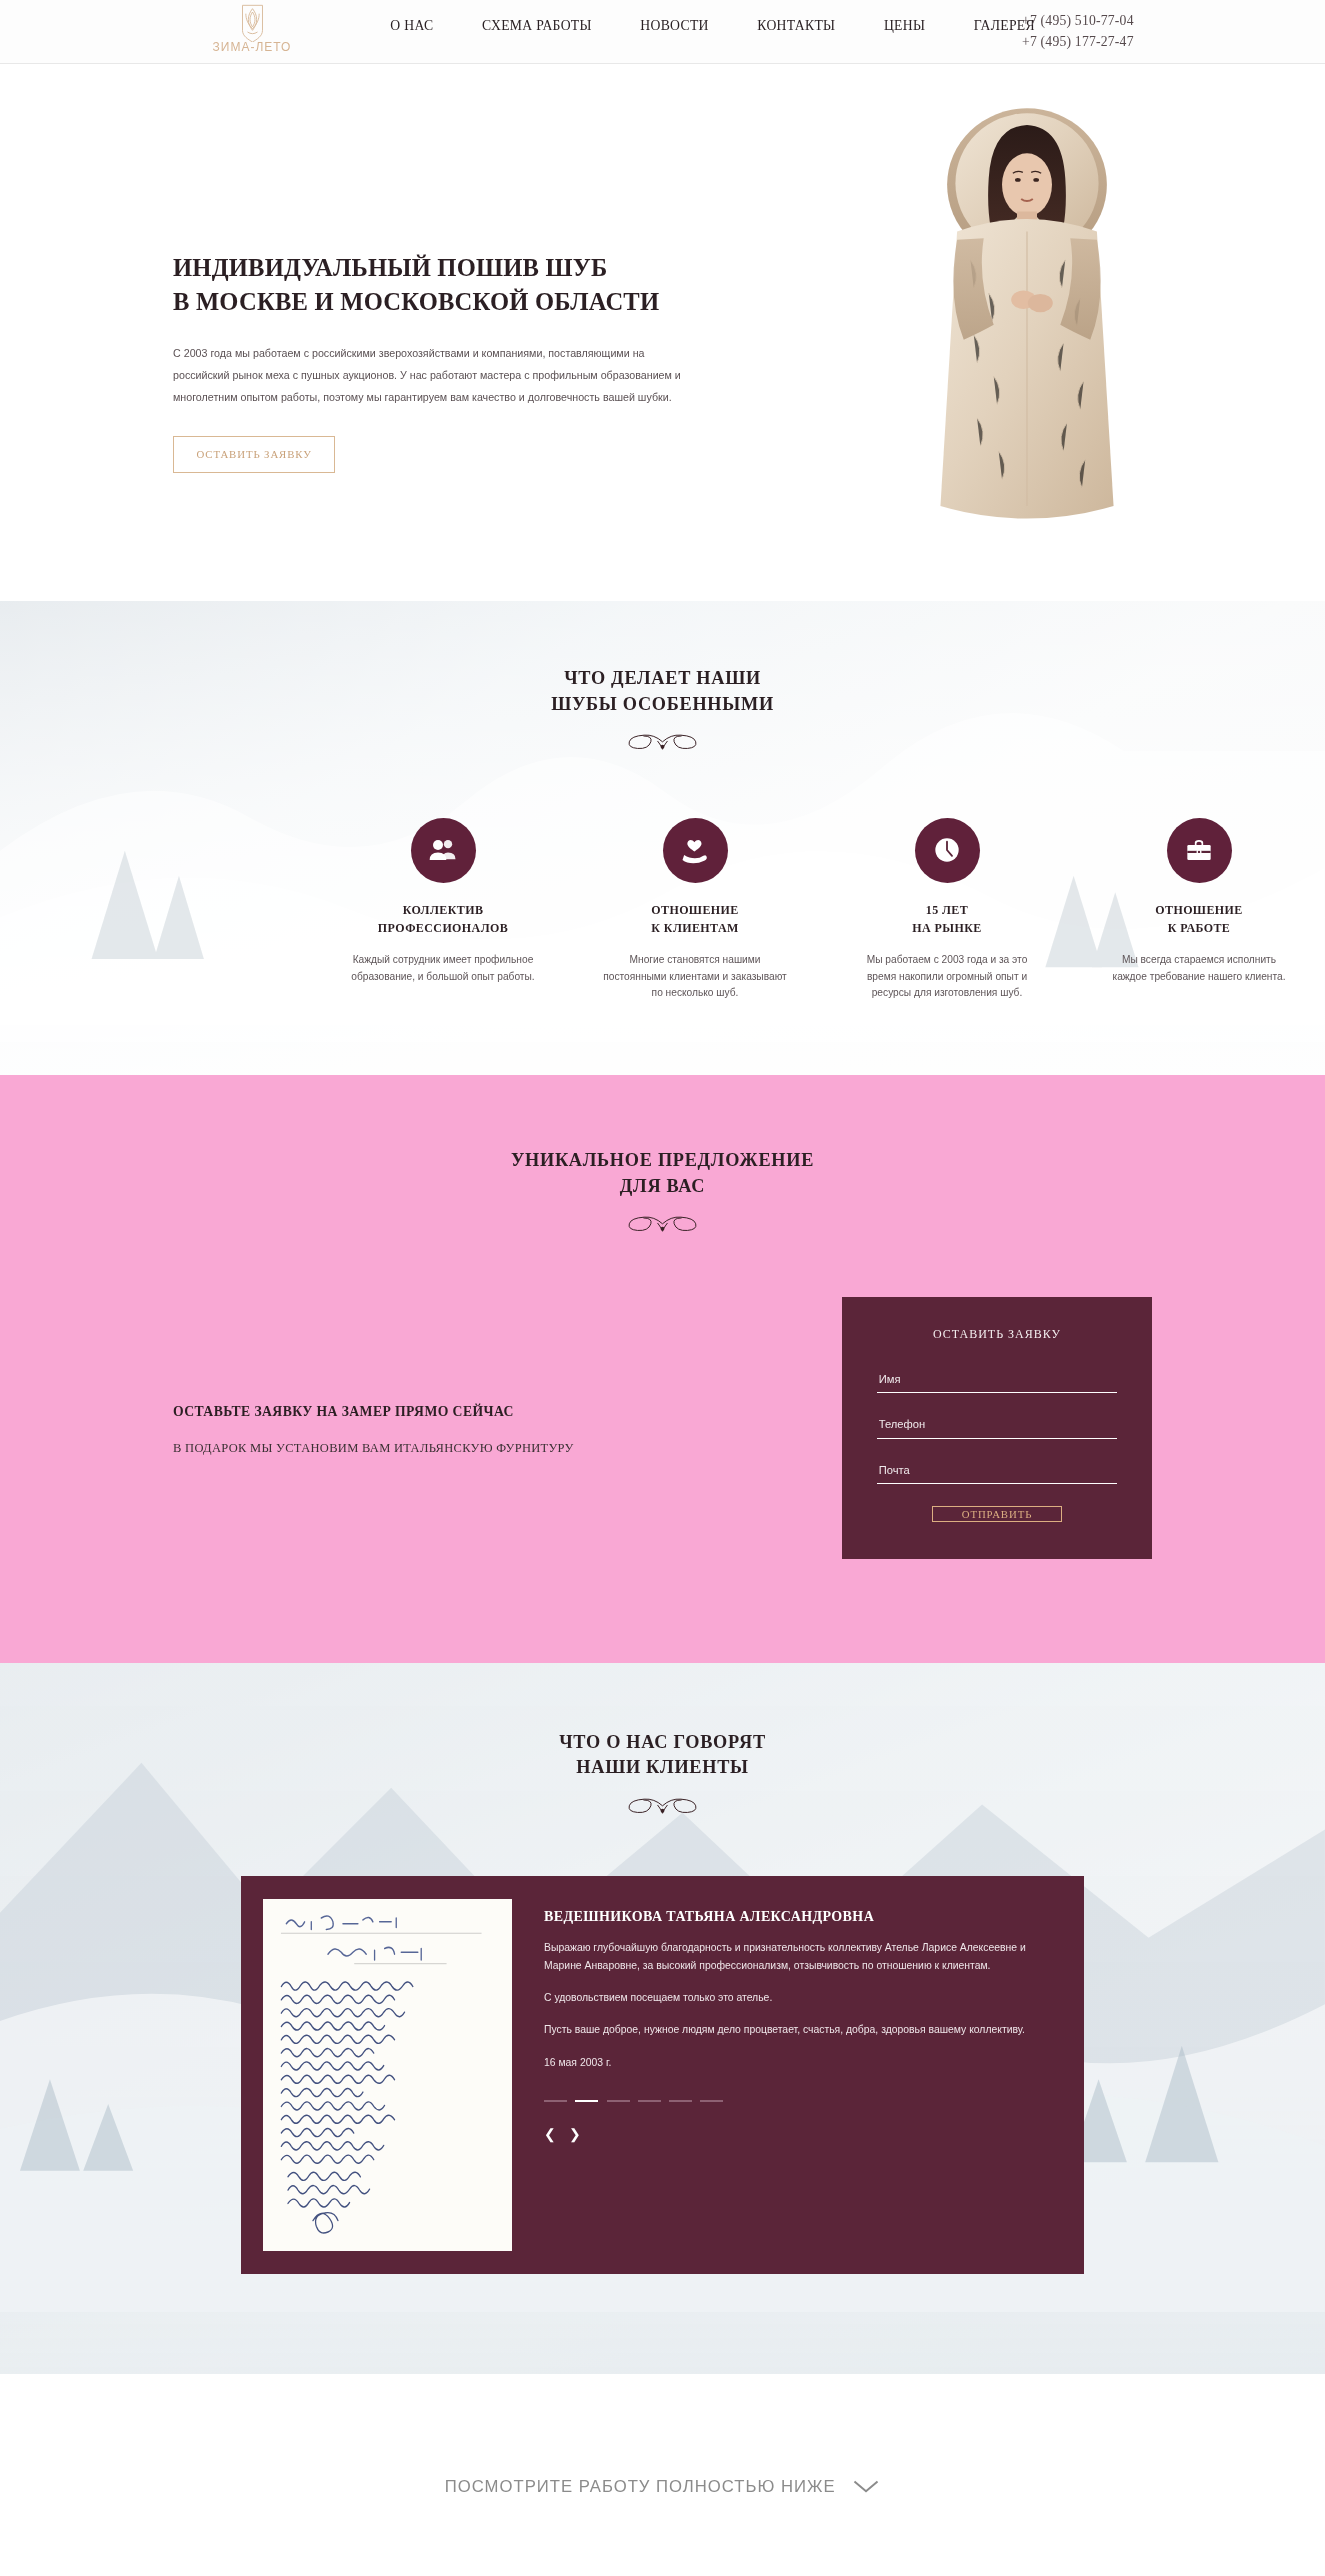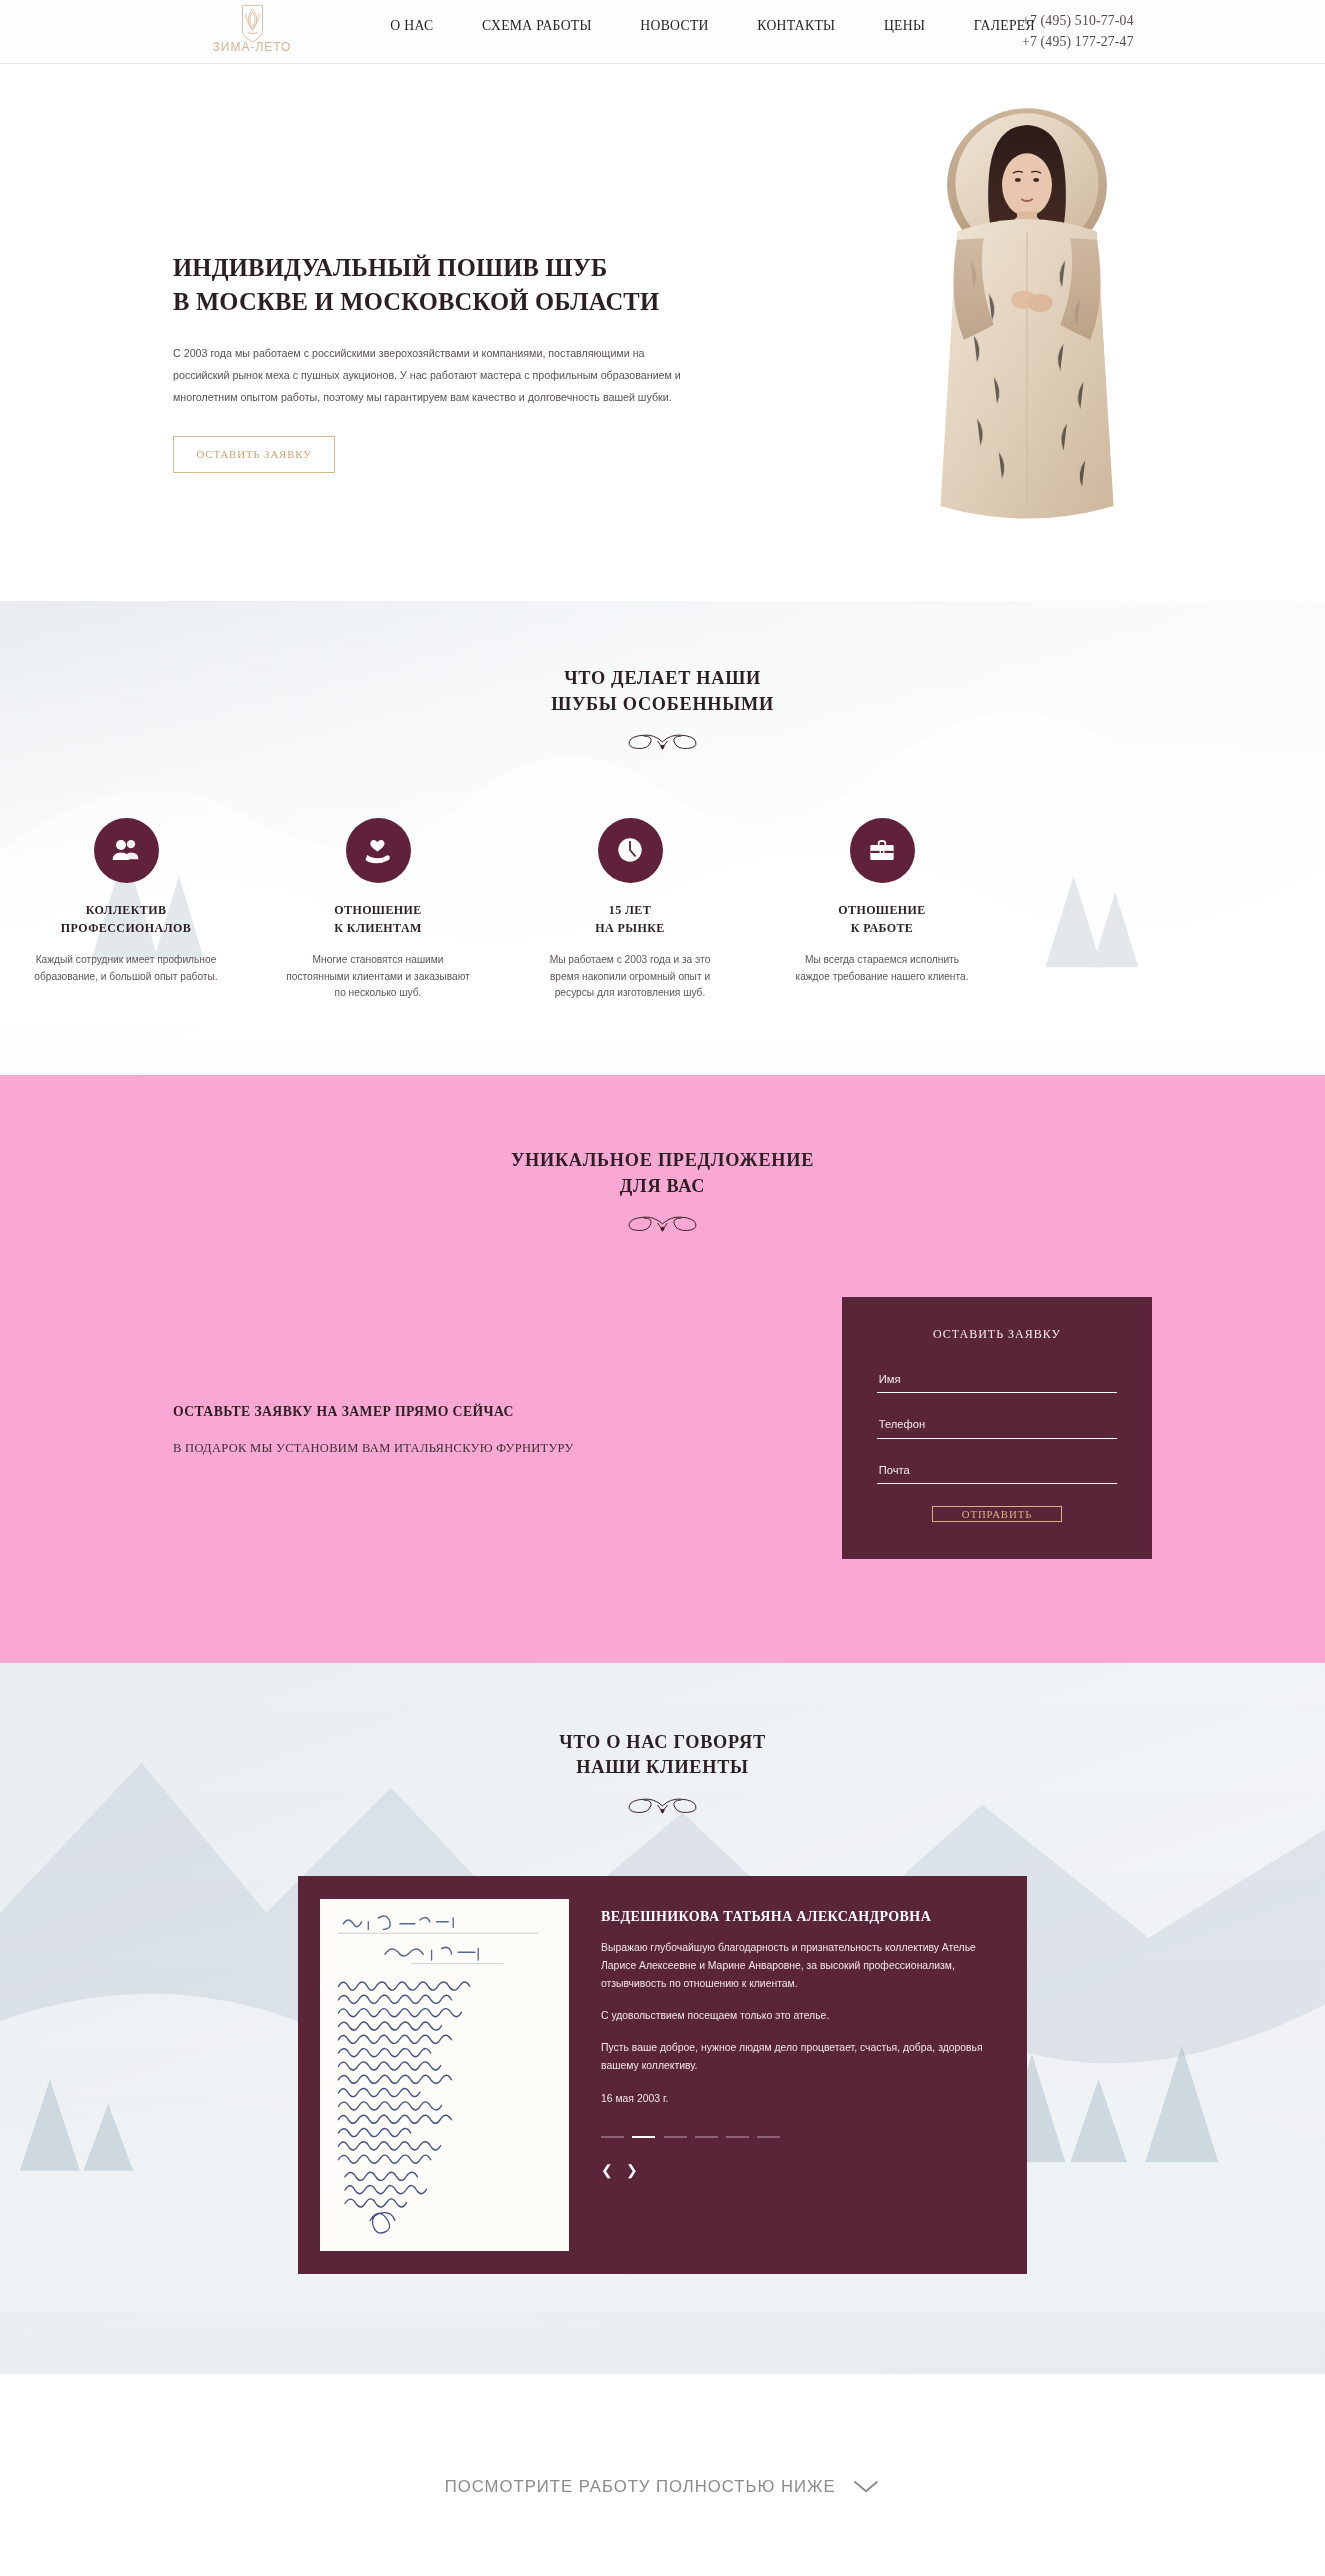--- a/index.html
+++ b/index.html
@@ -131,21 +131,21 @@
     font-size: 18.3px;
     font-weight: 700;
     line-height: 1.42;
     letter-spacing: 0.7px;
     color: #2b1f23;
   }
   .flourish { display: block; margin: 13.3px auto 0; }
   .cards {
     position: relative;
     display: flex;
-    justify-content: flex-start;
+    justify-content: flex-end;
     gap: 0;
     margin-top: 65px;
   }
   .card { width: 252px; text-align: center; }
   .circle {
     width: 65px; height: 65px;
     border-radius: 50%;
     background: #60213a;
     margin: 0 auto;
     display: flex; align-items: center; justify-content: center;
@@ -247,21 +247,21 @@
   .testimonials {
     position: relative;
     padding: 67px 0 100px;
     background:
       linear-gradient(180deg, rgba(247,249,250,.70), rgba(240,243,245,.72) 60%, rgba(233,238,241,.80)),
       linear-gradient(160deg, #c7d2da 0%, #dfe6eb 35%, #eef2f4 65%, #dde4e9 100%);
     overflow: hidden;
   }
   .review {
     position: relative;
-    width: 729px;
+    width: 843px;
     margin: 60px auto 0;
     background: #5b2539;
     display: flex;
     min-height: 398px;
   }
   .review-scan {
     width: 293px;
     padding: 23px 21.6px;
     flex: none;
   }

